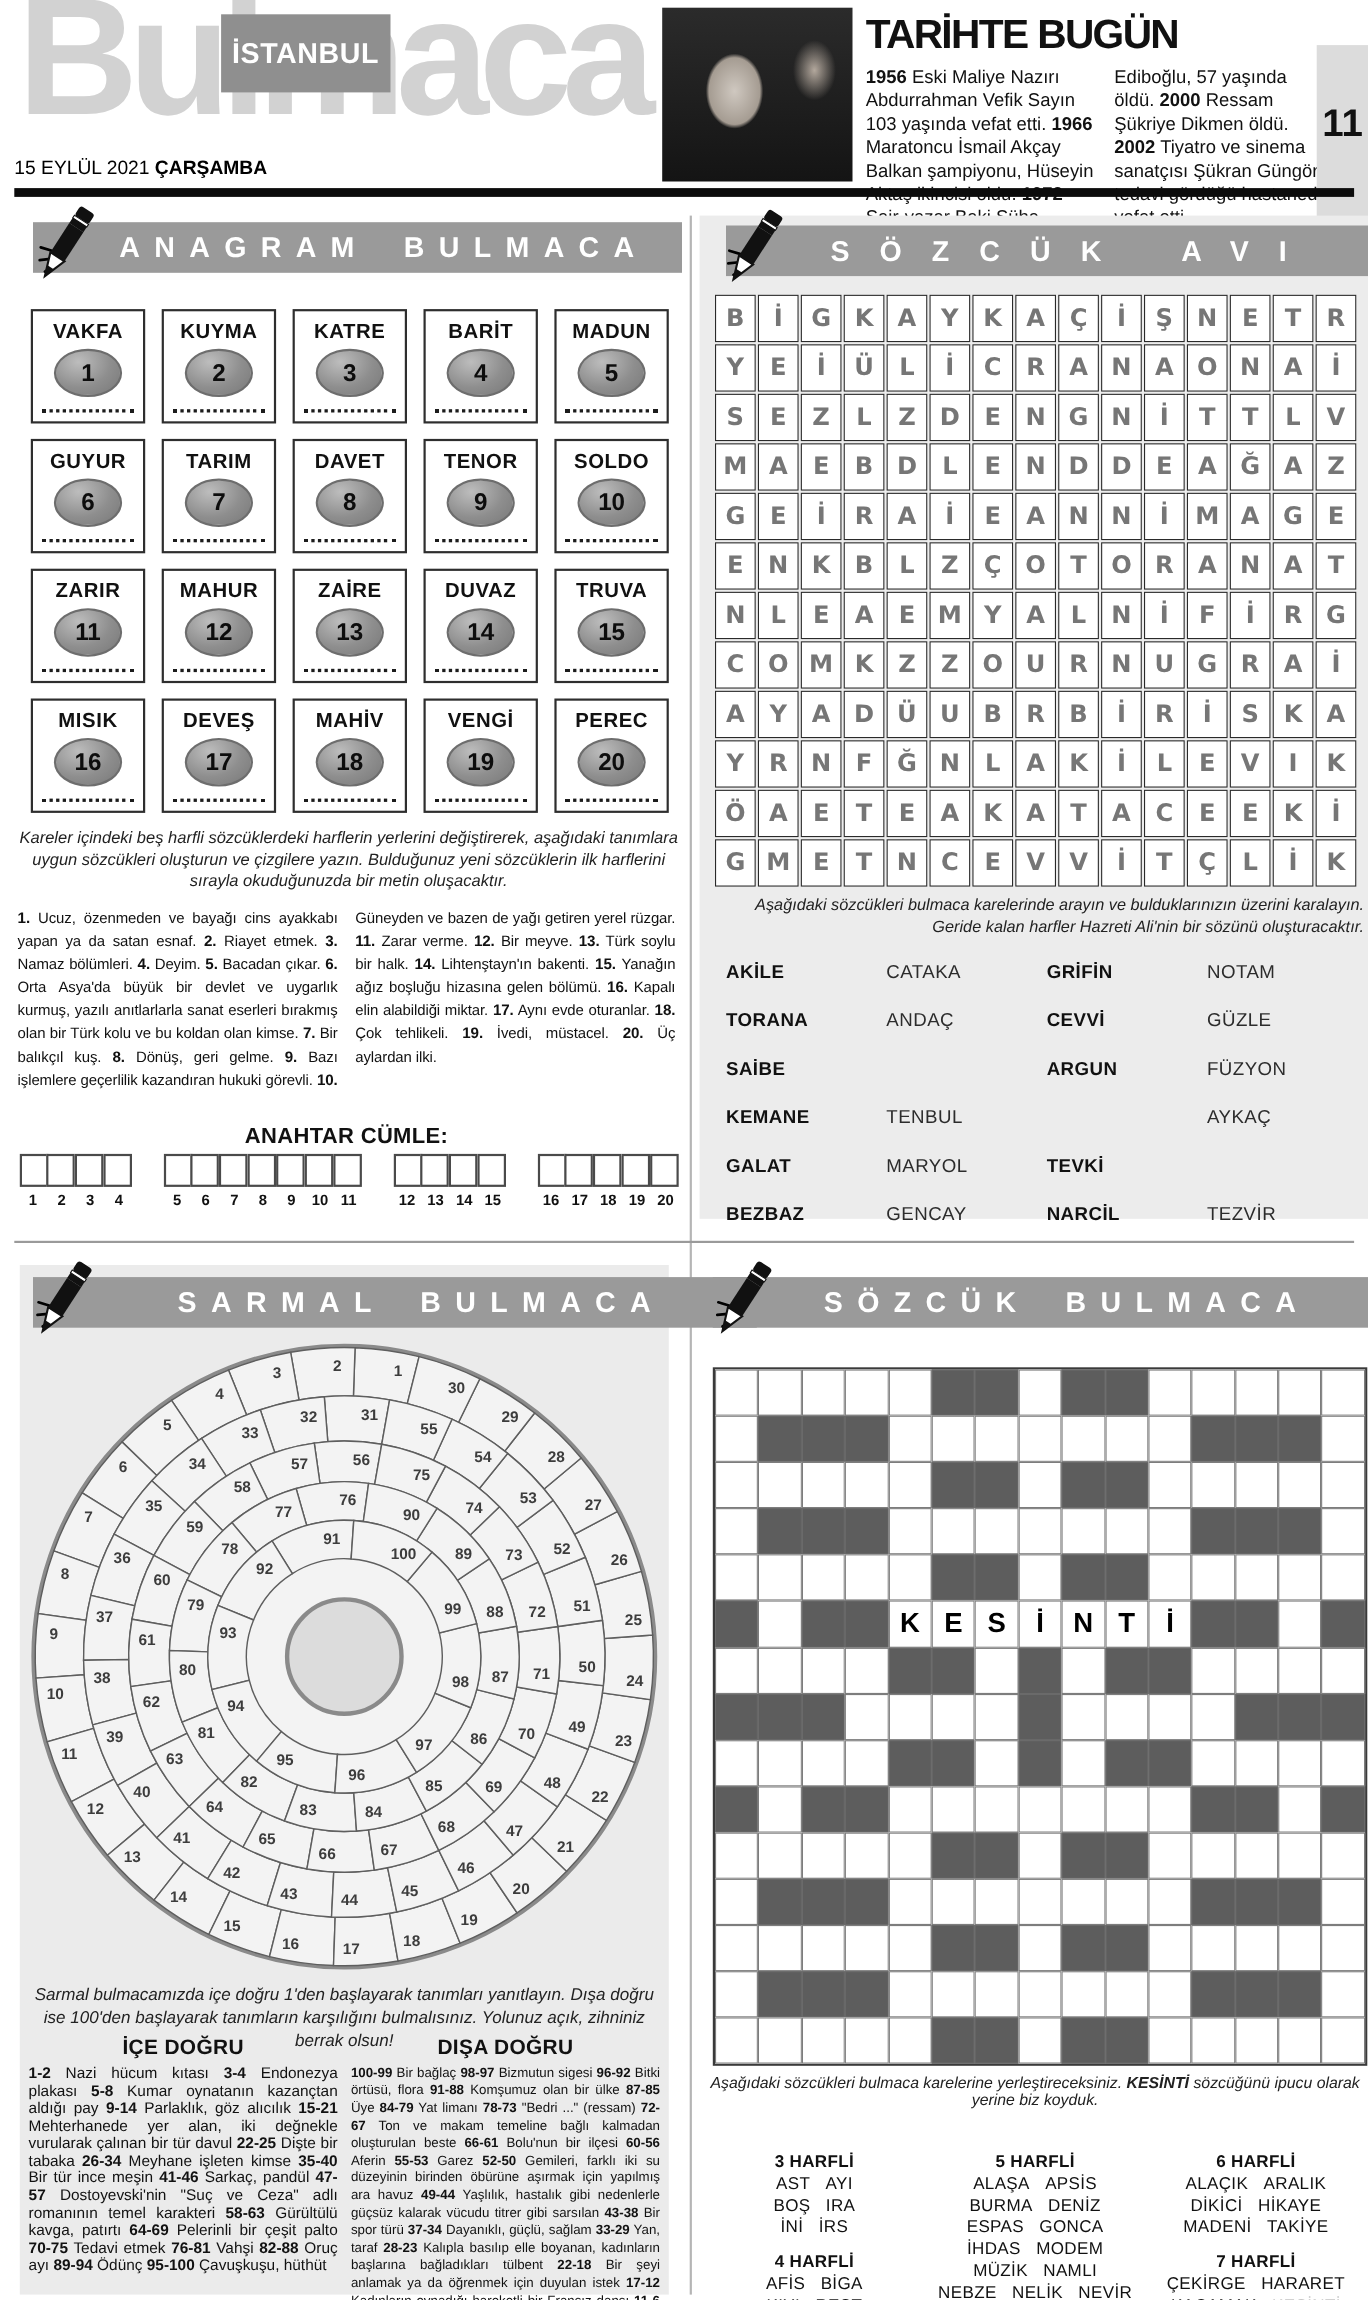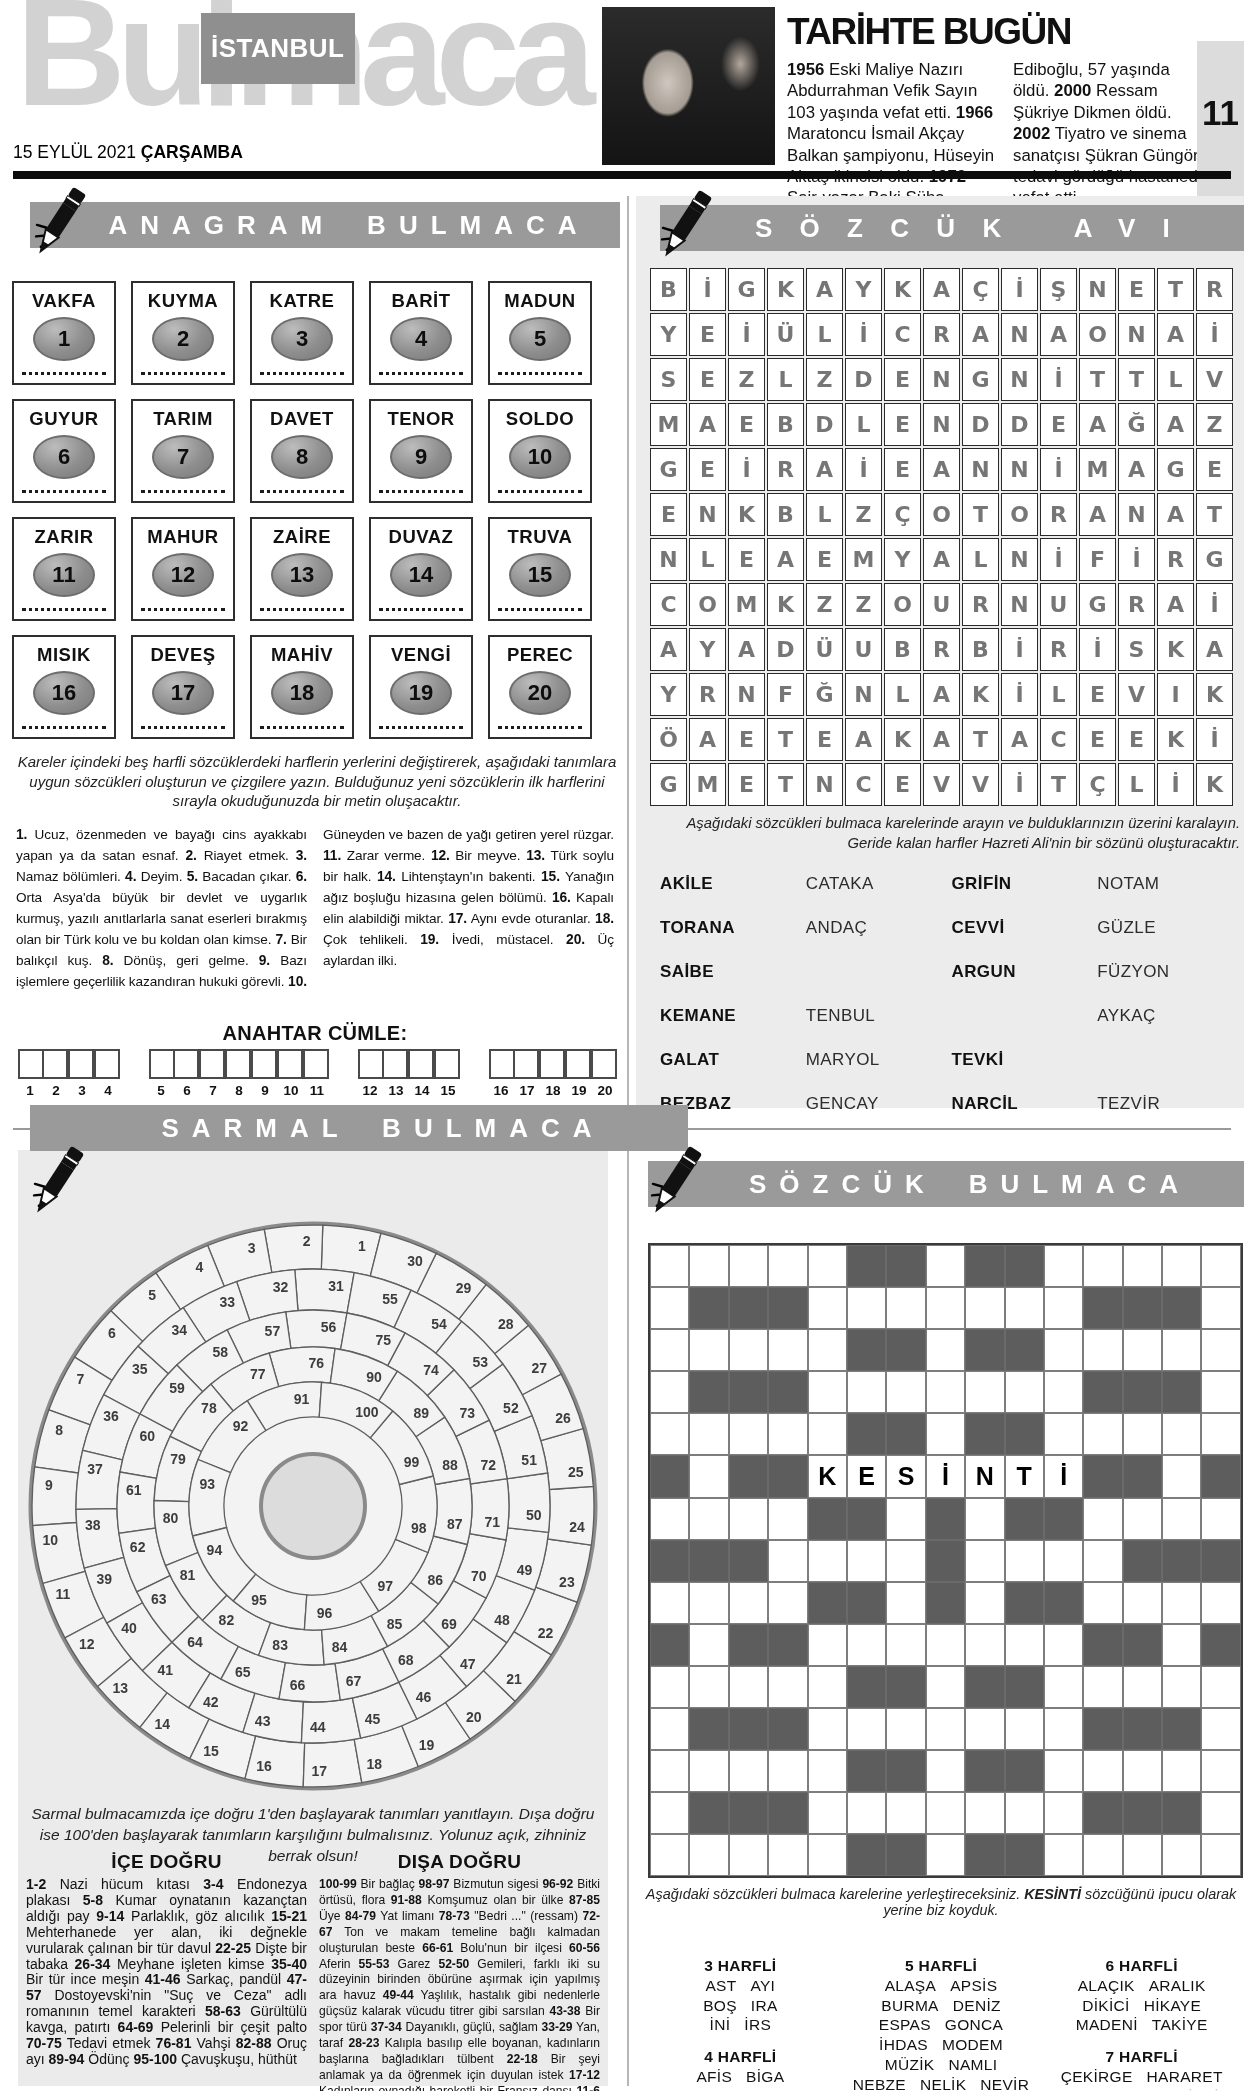--- a/index.html
+++ b/index.html
@@ -24,21 +24,21 @@
   .pageno{width:100%;text-align:center;margin-top:52px;font-size:35px;font-weight:bold;color:#111}
   .blackrule{left:13px;top:171px;width:1218px;height:8px;background:#0c0c0c}
   .vline{left:627px;top:196px;width:2px;height:1890px;background:#b5b5b5}
   .hline{left:13px;top:1128px;width:1218px;height:2px;background:#9a9a9a}
   
   .bar{height:46px;background:#9a9a9a;display:flex;align-items:center;justify-content:center;overflow:hidden}
   .bar span{color:#fff;font-weight:bold;font-size:26px;letter-spacing:.5em;word-spacing:.45em;white-space:nowrap;padding-left:48px}
   .bar.wide span{letter-spacing:1.05em}
   .pencil{width:78px;height:86px;z-index:5}
   
-  .agrid{left:12px;top:281px;width:602px;display:grid;grid-template-columns:repeat(5,104px);grid-auto-rows:104px;gap:14px 15px}
+  .agrid{left:28px;top:281px;width:602px;display:grid;grid-template-columns:repeat(5,104px);grid-auto-rows:104px;gap:14px 15px}
   .abox{background:#fff;border:2px solid #2e2e2e;position:relative;text-align:center}
   .abox .aw{font-size:18.5px;font-weight:bold;margin-top:7px;letter-spacing:.5px}
   .abox .aellipse{width:58px;height:40px;margin:5px auto 0;border-radius:50%;
     background:radial-gradient(ellipse at 35% 25%, #bdbdbd 0%, #8e8e8e 55%, #787878 100%);
     border:2px solid #6d6d6d;display:flex;align-items:center;justify-content:center;
     font-size:22px;font-weight:bold;color:#0d0d0d}
   .abox .adots{position:absolute;bottom:8px;left:8px;right:8px;border-bottom:3.5px dotted #1c1c1c}
   .ainstr{left:16px;top:752px;width:602px;font-style:italic;font-size:15px;line-height:19.5px;text-align:center;color:#222}
   .aclues{left:16px;top:824px;width:598px;column-count:2;column-gap:16px;font-size:13.6px;line-height:21px;text-align:justify;letter-spacing:-.1px}
   .aclues b{font-size:13.8px}
@@ -536,21 +536,21 @@
     <span>GENCAY</span>
     <span class="b">NARCİL</span>
     <span>TEZVİR</span>
     <span></span>
   </div>
 
 <div class="abs spbg"></div>
 <svg class="abs pencil" style="left:18px;top:1139px">
     <use href="#pencil"></use>
   </svg>
-<div class="abs bar" style="left:30px;top:1105px;width:658px">
+<div class="abs bar" style="left:30px;top:1161px;width:658px">
   <span>SARMAL BULMACA</span>
 </div>
 <svg class="abs" id="spiral-svg" style="left:18px;top:1214px" width="590" height="585" viewBox="0 0 590 585">
     <circle cx="295" cy="292" r="282" fill="#f3f3f3" stroke="#8a8a8a" stroke-width="5"></circle>
     <path d="M 363.0 19.3 A 281 281 0 0 0 304.8 11.2 L 303.3 55.1 A 237 237 0 0 1 352.3 62.0 Z" fill="#f3f3f3" stroke="#5e5e5e" stroke-width="1.3"></path>
     <text x="343.92894387490014" y="36.556227850833636" text-anchor="middle" font-size="14" font-weight="bold" fill="#3c3c3c">1</text>
     <path d="M 304.8 11.2 A 281 281 0 0 0 246.2 15.3 L 253.8 58.6 A 237 237 0 0 1 303.3 55.1 Z" fill="#f3f3f3" stroke="#5e5e5e" stroke-width="1.3"></path>
     <text x="288.71042402718416" y="32.07464969527325" text-anchor="middle" font-size="14" font-weight="bold" fill="#3c3c3c">2</text>
     <path d="M 246.2 15.3 A 281 281 0 0 0 189.7 31.5 L 206.2 72.3 A 237 237 0 0 1 253.8 58.6 Z" fill="#f3f3f3" stroke="#5e5e5e" stroke-width="1.3"></path>
     <text x="233.76678883021424" y="39.17158060090344" text-anchor="middle" font-size="14" font-weight="bold" fill="#3c3c3c">3</text>

